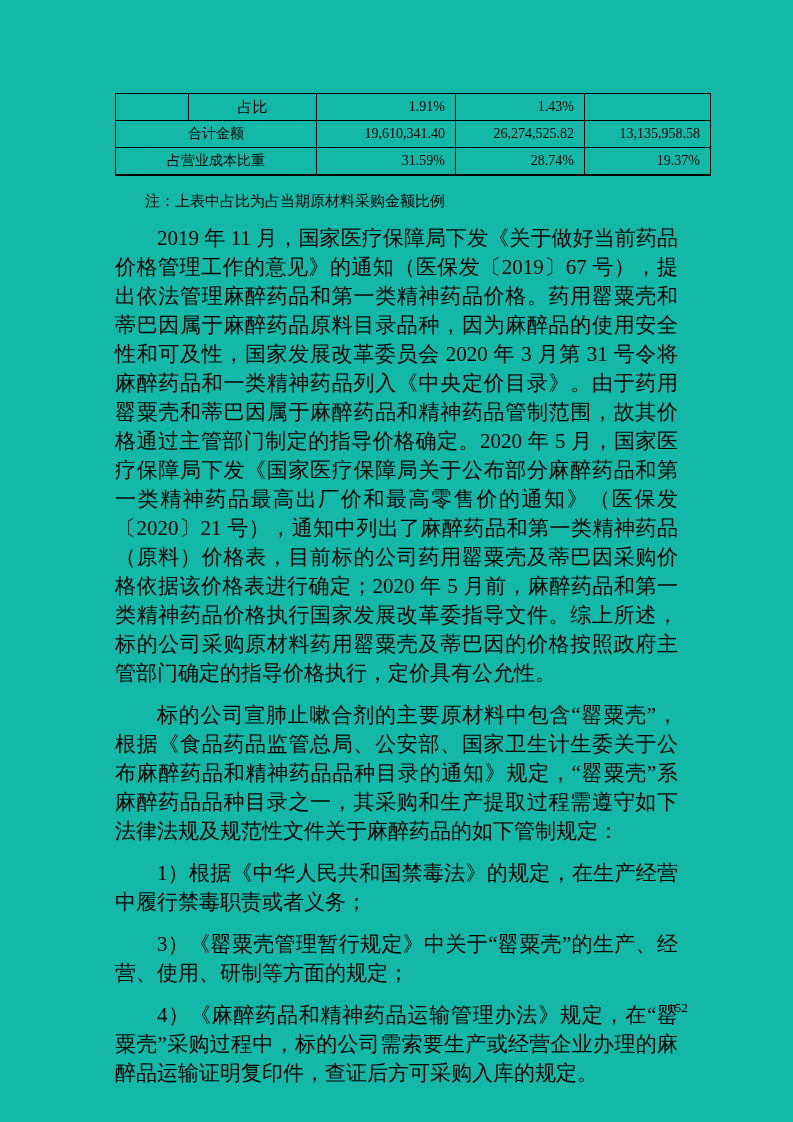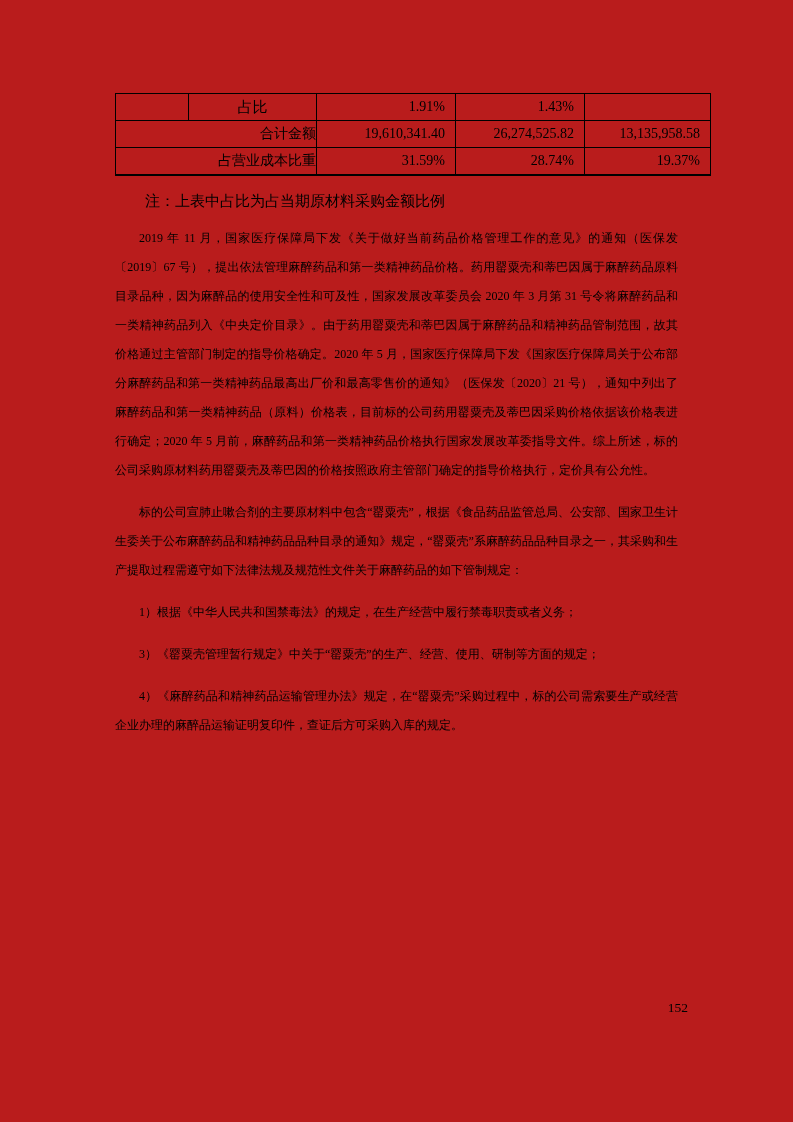--- a/index.html
+++ b/index.html
@@ -1,42 +1,42 @@
 <!DOCTYPE html>
 <html><head>
 <meta charset="utf-8">
 <style>
   html,body{margin:0;padding:0;background:#ffffff;}
   body{
     width:793px;height:1122px;position:relative;overflow:hidden;
     font-family:"Liberation Serif","DejaVu Serif",serif;color:#000;
   }
-  .page{position:absolute;left:0;top:0;width:793px;height:1122px;background:#b91c1c;}
+  .page{position:absolute;left:0;top:0;width:793px;height:1122px;background:#14b8a6;}
   .content{position:absolute;left:115px;top:93px;width:563px;}
 
   
   table.data{border-collapse:collapse;width:563px;table-layout:fixed;border-bottom:2px solid #000;}
   table.data td{border:1px solid #000;height:26px;font-size:14px;vertical-align:middle;padding:0;}
   td.c1{width:200px;}
   td.c2{width:128px;}
   td.c3{width:118px;}
   td.c4{width:115px;}
   .num{text-align:right;padding-right:10px !important;font-size:13.5px;}
   .bold{font-weight:normal;}
-  .label-center{text-align:right;font-size:15px;}
+  .label-center{text-align:center;font-size:15px;}
   .split{display:flex;height:100%;align-items:center;}
   .sub-spacer{width:72px;align-self:stretch;border-right:1px solid #000;}
   .sub-label{flex:1;text-align:center;font-size:15px;}
 
   
   .note{
     margin:12px 0 8px 0;font-size:15px;line-height:27px;text-indent:2em;
   }
   .para{
-    margin:9px 0 0 0;font-size:12px;line-height:29px;text-indent:2em;
+    margin:9px 0 0 0;font-size:21px;line-height:29px;text-indent:2em;
     text-align:justify;
   }
   .para.gap{margin-top:13px;}
   .page-number{
     position:absolute;left:125px;top:1000px;width:563px;
     text-align:right;font-size:13.5px;
   }
 </style>
 </head>
 <body>

